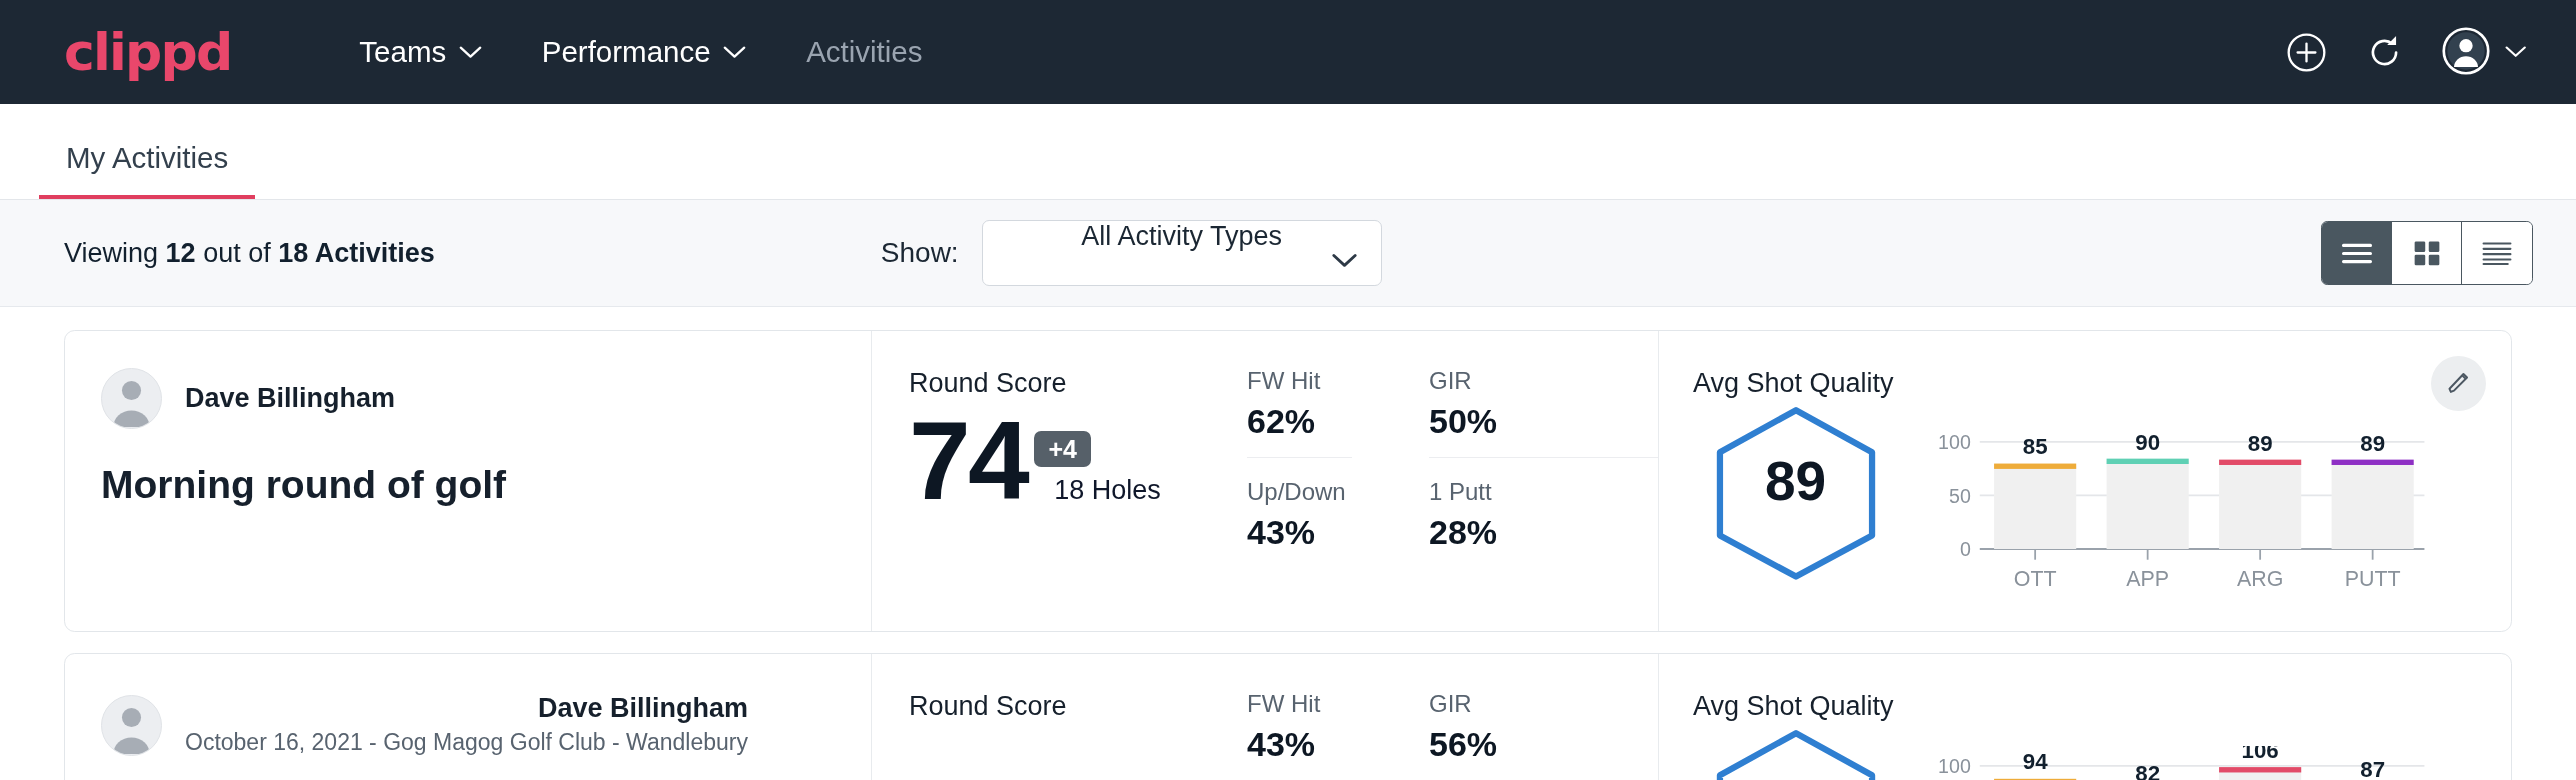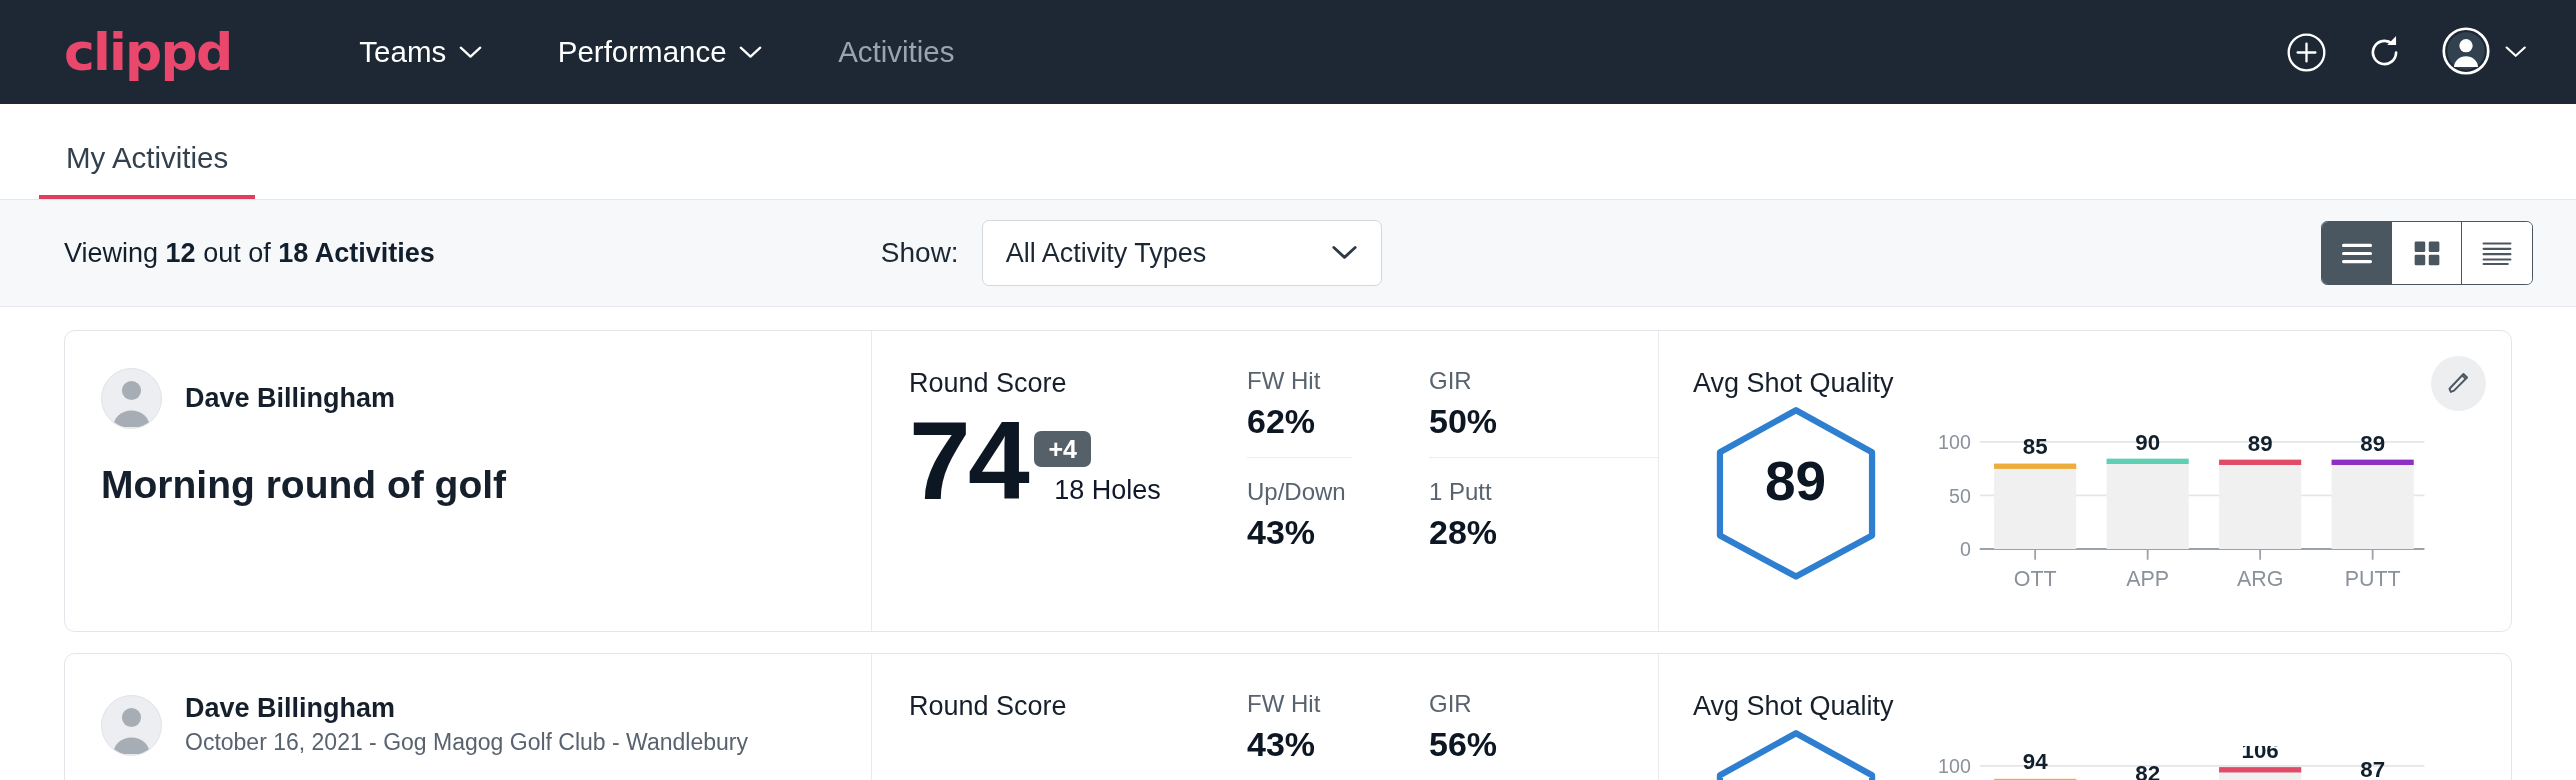--- a/index.html
+++ b/index.html
@@ -20,21 +20,21 @@
   }
   .logo {
     font-size: 52px;
     font-weight: 700;
     color: #e9476b;
     letter-spacing: -1.8px;
     line-height: 1;
     margin-right: 98px;
     font-family: "DejaVu Sans", sans-serif;
   }
-  .navitems { display: flex; align-items: flex-start; gap: 16px; }
+  .navitems { display: flex; align-items: flex-start; gap: 0; }
   .navitem {
     display: flex; align-items: center; gap: 12.5px;
     color: #ffffff;
     font-size: 29.5px;
     padding: 0 30px;
     cursor: pointer;
     white-space: nowrap;
   }
   .navitem.dim { color: #9aa4b0; }
   .chev { display:inline-block; }
@@ -86,20 +86,21 @@
     white-space: nowrap;
   }
   .select {
     width: 400px; height: 66px;
     background: #ffffff;
     border: 0.9px solid #d3d8de;
     border-radius: 7.1px;
     display: flex; align-items: center;
     padding: 0 23px;
     cursor: pointer;
+    flex-direction: column;
   }
   .select .val { font-size: 27px; color: #1b2733; }
   .select .arrow { margin-left: auto; }
   .search {
     width: 600px; height: 66px;
     background: #ffffff;
     border: 0.9px solid #d3d8de;
     border-radius: 7.1px;
     padding: 0 21.4px;
     font-size: 27px;
@@ -142,21 +143,21 @@
     display: flex;
     position: relative;
     margin-bottom: 21.4px;
     overflow: hidden;
   }
   .col-left {
     width: 807px;
     padding: 37px 36px 0 36px;
     border-right: 0.9px solid #e8ebee;
   }
-  .person { display: flex; align-items: center; gap: 23px; }
+  .person { display: flex; align-items: center; gap: 23px; text-align: right; }
   .pavatar {
     width: 61px; height: 61px; border-radius: 50%;
     background: #eceef1;
     border: 0.9px solid #e0e3e7;
     display:flex; align-items:flex-end; justify-content:center;
     overflow: hidden;
     flex: none;
   }
   .pname { font-size: 27px; font-weight: 700; color: #16202c; line-height: 1.3; }
   .pmeta { font-size: 23px; color: #58636f; line-height: 1.4; }

